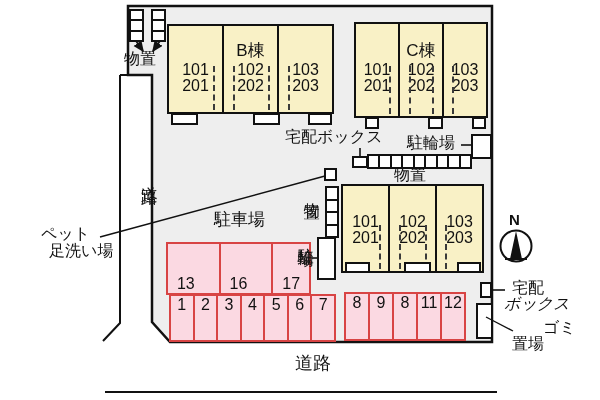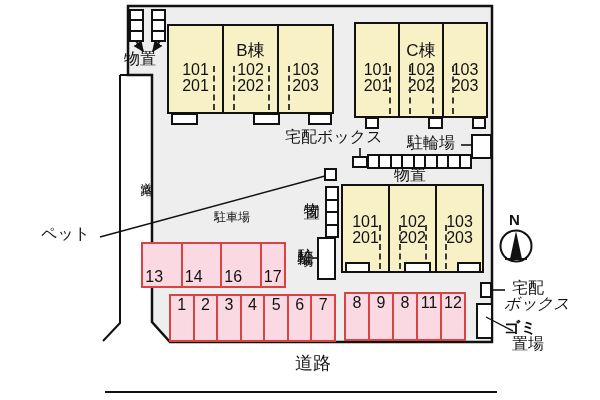--- a/index.html
+++ b/index.html
@@ -39,21 +39,21 @@
   .box{position:absolute;box-sizing:border-box;background:#fff;border:2px solid var(--line,#111);z-index:2;}
   .box .cells{display:flex;width:100%;height:100%;}
   .box.rows .cells{flex-direction:column;}
   .box .cells i{flex:1;display:block;}
   .box.cols .cells i + i{border-left:2px solid var(--line,#111);}
   .box.rows .cells i + i{border-top:2px solid var(--line,#111);}
 
   
   .lbl{position:absolute;font-size:16px;line-height:1.05;white-space:nowrap;z-index:6;}
   .vlbl{writing-mode:vertical-rl;letter-spacing:2px;}
-  .f17{font-size:12px;padding-left:17px;} .f18{font-size:18px;} .f15{font-size:15px;}
+  .f17{font-size:17px;padding-left:17px;} .f18{font-size:18px;} .f15{font-size:15px;}
 </style>
 </head>
 <body>
 
 <div id="plan">
 
   <svg class="layer z-base" width="600" height="400" viewBox="0 0 600 400">
     <polygon points="128,6 492,6 492,342 170,342 152,322 152,75 128,75" style="fill:var(--site_fill,#eee);stroke:var(--line,#111);stroke-width:2.5"></polygon>
     <polyline points="120,75 120,323 103,341" style="fill:none;stroke:var(--line,#111);stroke-width:2"></polyline>
     <line x1="120" y1="75" x2="129" y2="75" style="stroke:var(--line,#111);stroke-width:2"></line>
@@ -140,26 +140,23 @@
     <i class="dash" style="left:36px"></i>
     <i class="dash" style="left:56px"></i>
     <i class="dash" style="left:82px"></i>
     <i class="dash" style="left:102px"></i>
     <i class="notch" style="left:2px;width:25px"></i>
     <i class="notch" style="left:61px;width:27px"></i>
     <i class="notch" style="left:114px;width:24px"></i>
   </div>
 
 
-  <div class="prow num-bottom" style="left:141px;top:242px;width:145px;height:46px;gap:15px;">
+  <div class="prow num-bottom" style="left:166px;top:242px;width:145px;height:53px;gap:15px;">
     <div class="pcell">
         <span>13</span>
-      </div>
-    <div class="pcell">
-        <span>14</span>
       </div>
     <div class="pcell">
         <span>16</span>
       </div>
     <div class="pcell">
         <span>17</span>
       </div>
   </div>
 
   <div class="prow num-top" style="left:169px;top:294px;width:167px;height:48px;">
@@ -266,23 +263,24 @@
       <line x1="505" y1="259" x2="527" y2="259" stroke="#111" stroke-width="2"></line>
     </g>
   </svg>
 
   <div class="lbl" style="left:124px;top:51px;">物置</div>
   <div class="lbl" style="left:279px;top:129px;margin-left:6px;">宅配ボックス</div>
   <div class="lbl" style="left:407px;top:135px;">駐輪場</div>
   <div class="lbl" style="left:394px;top:167px;">物置</div>
   <div class="lbl f17" style="left:197px;top:211px;">駐車場</div>
   <div class="lbl" style="left:41px;top:226px;">ペット</div>
+  <div class="lbl" style="left:49px;top:243px;">足洗い場</div>
   <div class="lbl vlbl f17" style="left:123px;top:173px;">道路</div>
   <div class="lbl vlbl" style="left:303px;top:190px;">物置</div>
   <div class="lbl vlbl" style="left:297px;top:235px;">駐輪場</div>
   <div class="lbl" style="left:512px;top:280px;">宅配</div>
   <div class="lbl" style="left:504px;top:296px;font-style:italic;">ボックス</div>
-  <div class="lbl" style="left:504px;top:320px;font-weight:bold;">ゴミ</div>
+  <div class="lbl" style="left:543px;top:320px;">ゴミ</div>
   <div class="lbl" style="left:512px;top:336px;">置場</div>
   <div class="lbl f18" style="left:295px;top:354px;">道路</div>
   <div class="lbl f15" style="left:509px;top:212px;font-weight:bold;">N</div>
 
 </div>
 
 </body></html>

